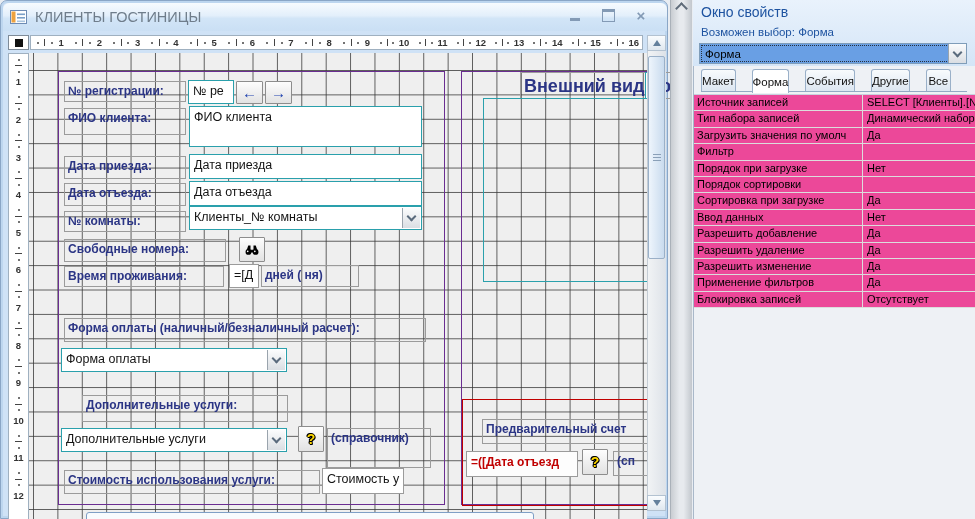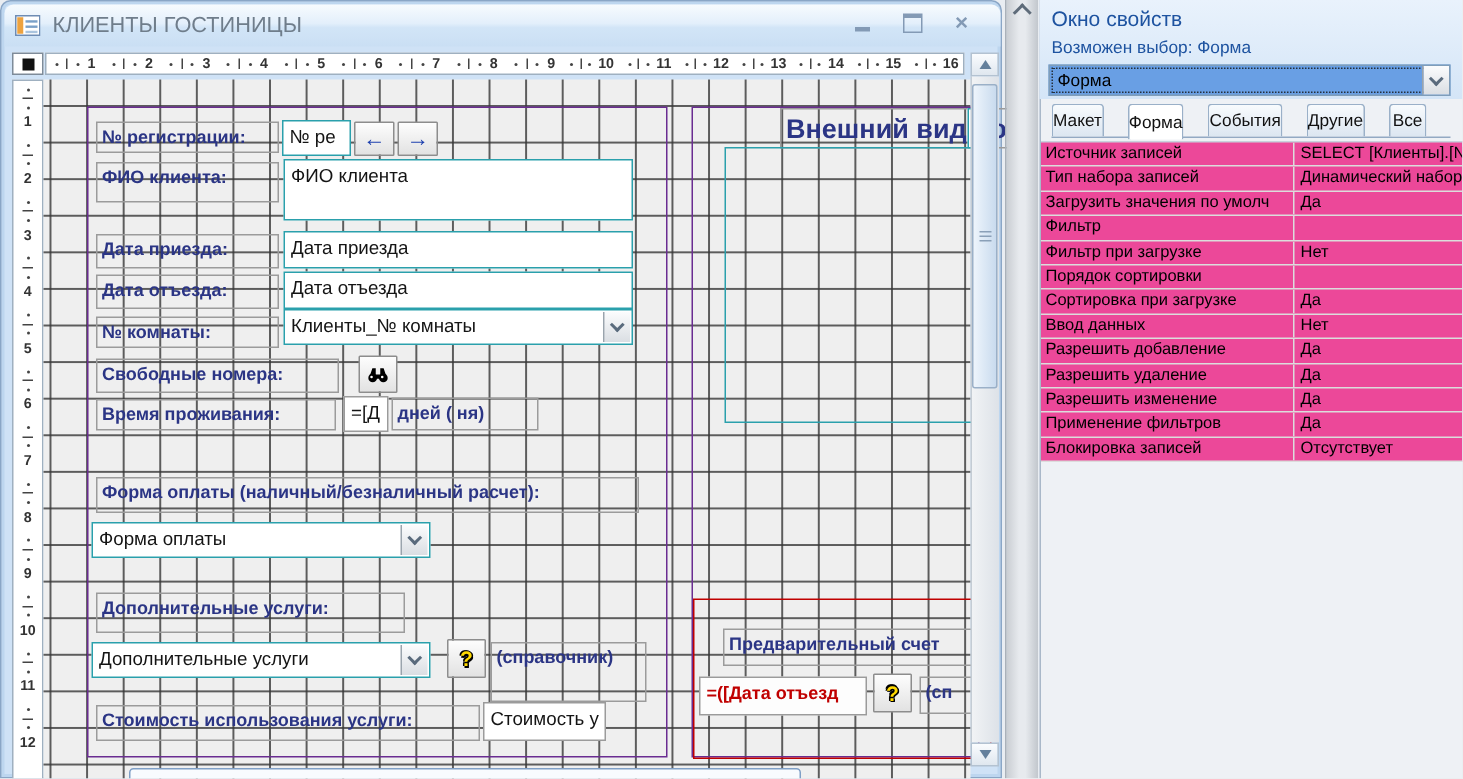--- a/index.html
+++ b/index.html
@@ -348,21 +348,21 @@
     <div class="abs lbl" style="left:260px;top:264px;width:98px;height:22px;">дней ( ня)</div>
 
     <div class="abs lbl" style="left:63px;top:317px;width:362px;height:24px;">Форма оплаты (наличный/безналичный расчет):</div>
     <div class="abs tb" style="left:60px;top:347px;width:226px;height:24px;">
       <span>Форма оплаты</span>
       <span class="dd">
           <span class="chev-down"></span>
         </span>
     </div>
 
-    <div class="abs lbl" style="left:63px;top:394px;width:206px;height:27px;">Дополнительные услуги:</div>
+    <div class="abs lbl" style="left:81px;top:394px;width:206px;height:27px;">Дополнительные услуги:</div>
     <div class="abs tb" style="left:60px;top:427px;width:226px;height:24px;">
       <span>Дополнительные услуги</span>
       <span class="dd">
           <span class="chev-down"></span>
         </span>
     </div>
     <div class="abs btn" style="left:297px;top:425px;width:26px;height:26px;">
         <span class="qmark">?</span>
       </div>
     <div class="abs lbl" style="left:326px;top:427px;width:104px;height:40px;">(справочник)</div>
@@ -436,21 +436,21 @@
       </div>
       <div class="prop-row">
         <div class="prop-name">Загрузить значения по умолч</div>
         <div class="prop-value">Да</div>
       </div>
       <div class="prop-row">
         <div class="prop-name">Фильтр</div>
         <div class="prop-value"></div>
       </div>
       <div class="prop-row">
-        <div class="prop-name">Фильтр при загрузке</div>
+        <div class="prop-name">Порядок при загрузке</div>
         <div class="prop-value">Нет</div>
       </div>
       <div class="prop-row">
         <div class="prop-name">Порядок сортировки</div>
         <div class="prop-value"></div>
       </div>
       <div class="prop-row">
         <div class="prop-name">Сортировка при загрузке</div>
         <div class="prop-value">Да</div>
       </div>

